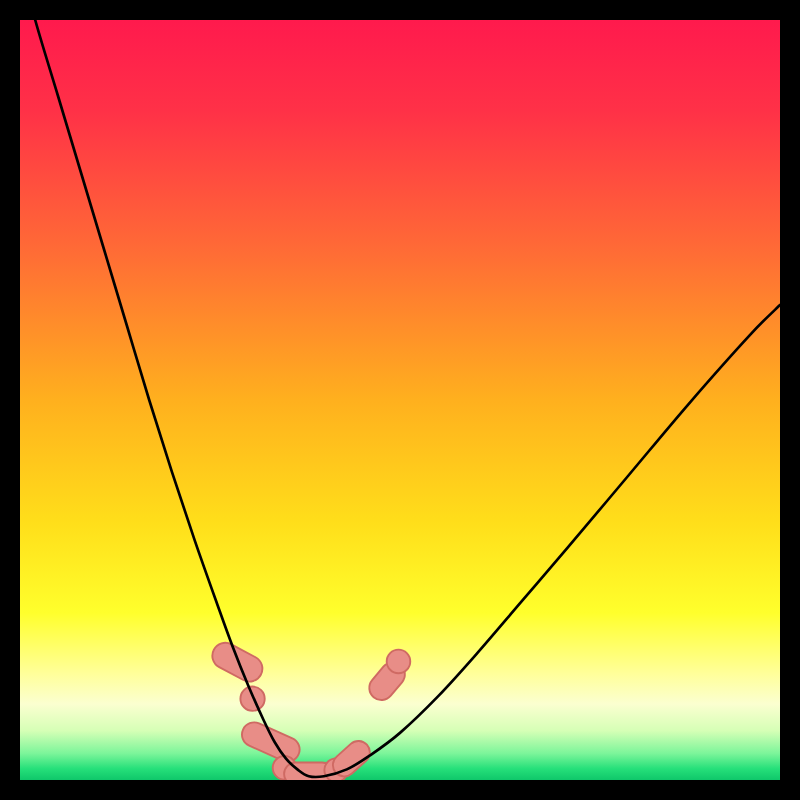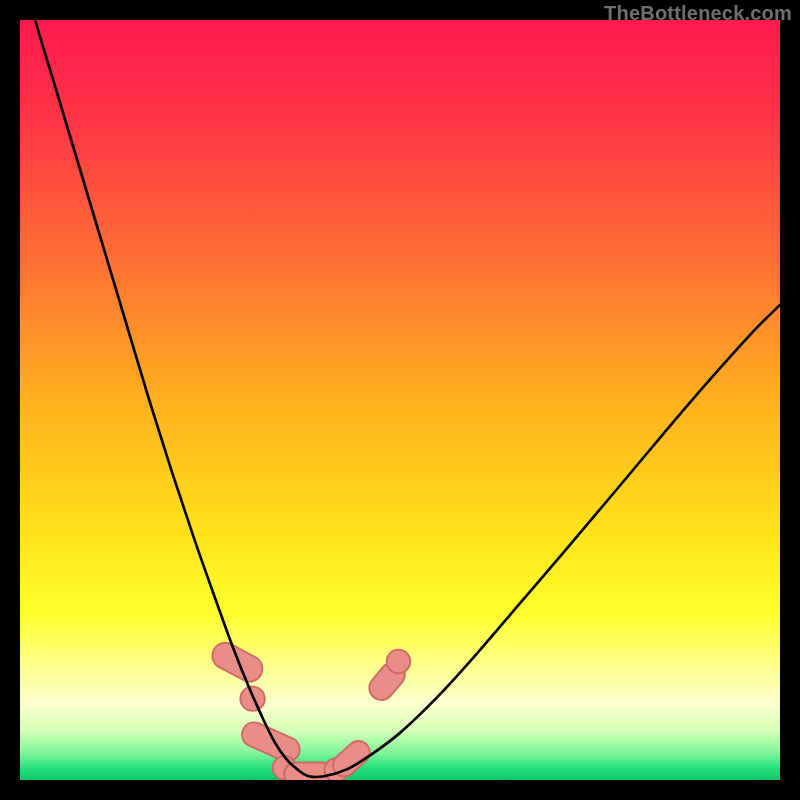--- a/index.html
+++ b/index.html
@@ -42,21 +42,20 @@
     font-size: 20px;
     font-weight: 600;
     color: #6f6f6f;
     letter-spacing: 0.2px;
   }
 </style>
 </head>
 <body>
 
 <div class="stage">
-  <div class="watermark">TheBottleneck.com</div>
 
   <div class="plot-area">
     <svg class="gradient" viewBox="0 0 100 100" preserveAspectRatio="none">
       <defs>
         <linearGradient id="bg-grad" x1="0" y1="0" x2="0" y2="1">
             <stop offset="0.00%" stop-color="#ff1a4d"></stop>
             <stop offset="12.00%" stop-color="#ff3147"></stop>
             <stop offset="30.00%" stop-color="#ff6a36"></stop>
             <stop offset="50.00%" stop-color="#ffb01e"></stop>
             <stop offset="66.00%" stop-color="#ffde1a"></stop>

